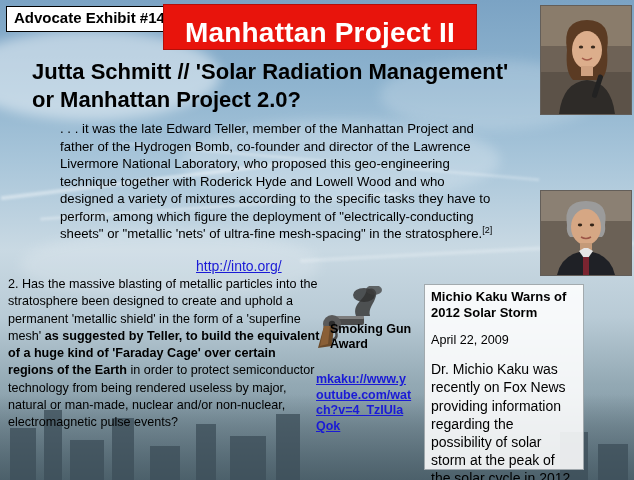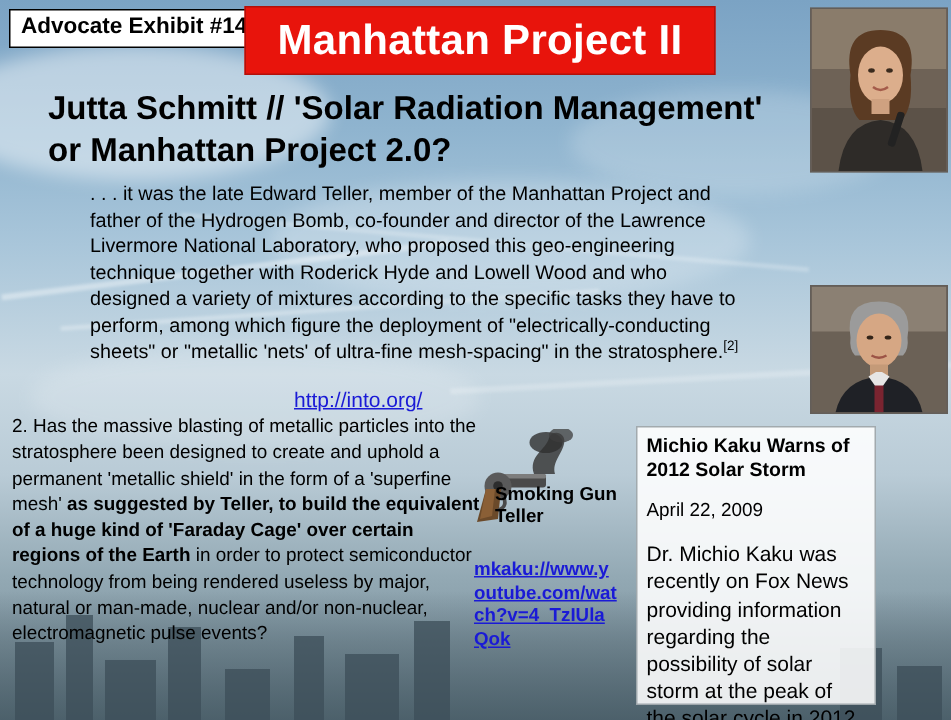--- a/index.html
+++ b/index.html
@@ -60,21 +60,21 @@
   }
   .title-band {
     position: absolute;
     left: 163px;
     top: 4px;
     width: 312px;
     height: 44px;
     background: #e8140c;
     border: 1px solid #b3100a;
     display: flex;
-    align-items: center;
+    align-items: flex-end;
     justify-content: center;
   }
   .title-band .title-text {
     color: #ffffff;
     font-weight: bold;
     font-size: 28px;
     letter-spacing: 0.2px;
     white-space: nowrap;
   }
 
@@ -281,21 +281,21 @@
 
       <circle cx="20" cy="38" r="9" fill="#5a5a5a"></circle>
       <circle cx="20" cy="38" r="3.2" fill="#2d2d2d"></circle>
 
       <path d="M12 40 L22 40 L20 60 L6 62 Z" fill="#6b4a2a"></path>
       <path d="M12 40 L18 40 L16 58 L8 60 Z" fill="#8a5f36"></path>
 
       <path d="M22 42 q6 10 -2 12" stroke="#4a4a4a" stroke-width="2.5" fill="none"></path>
     </svg>
   </div>
-  <div class="gun-label">Smoking Gun Teller</div>
+  <div class="gun-label">Smoking Gun Award</div>
 
   <div class="link-youtube">mkaku://www.youtube.com/watch?v=4_TzIUlaQok</div>
 
   <div class="kaku-panel">
     <div class="kaku-title">Michio Kaku Warns of 2012 Solar Storm</div>
     <div class="kaku-date">April 22, 2009</div>
     <div class="kaku-body">Dr. Michio Kaku was recently on Fox News providing information regarding the possibility of solar storm at the peak of the solar cycle in 2012, and the serious consequences...</div>
   </div>
 
   <div class="photo" id="photo-woman">

